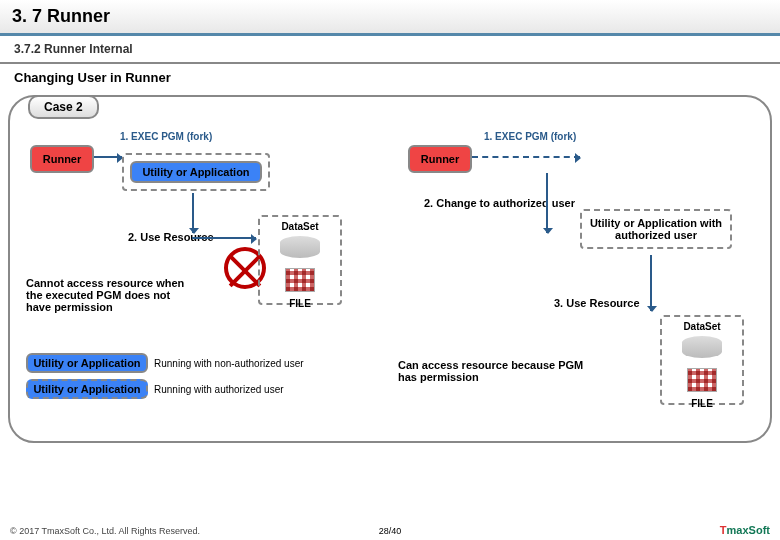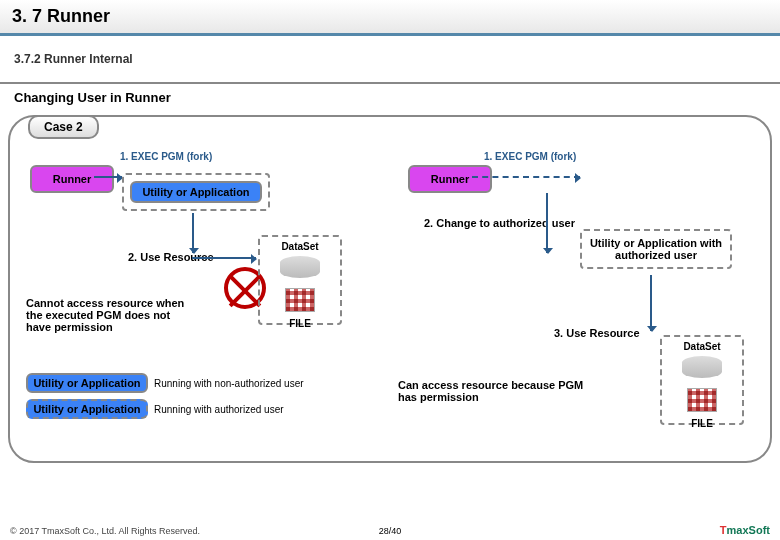--- a/index.html
+++ b/index.html
@@ -1,44 +1,44 @@
 <!DOCTYPE html>
 <html><head>
 <meta charset="utf-8">
 <style>
   * { margin: 0; padding: 0; box-sizing: border-box; }
   body { font-family: Arial, sans-serif; width: 780px; height: 540px; background: #fff; position: relative; overflow: hidden; }
 
   .title-bar { background: linear-gradient(#fff,#e8e8e8); border-bottom: 3px solid #5588aa; padding: 6px 12px; font-size: 18px; font-weight: bold; }
-  .subtitle-bar { background: #fff; border-bottom: 2px solid #888; padding: 16px 14px; font-size: 12px; font-weight: bold; color: #333; }
+  .subtitle-bar { background: #fff; border-bottom: 2px solid #888; padding: 6px 14px; font-size: 12px; font-weight: bold; color: #333; }
   .change-label { padding: 6px 14px; font-size: 13px; font-weight: bold; }
 
   .case-frame { margin: 4px 8px 0 8px; border: 2px solid #888; border-radius: 26px; height: 348px; position: relative; }
   .case-tab { position: absolute; top: -2px; left: 18px; background: linear-gradient(#fff,#ddd); border: 2px solid #888; border-radius: 10px; padding: 3px 14px; font-size: 12px; font-weight: bold; }
 
-  .runner-box { position: absolute; border: 2px solid #888; border-radius: 6px; width: 84px; height: 28px; display:flex;align-items:center;justify-content:center; font-size: 11px; font-weight:bold;background:#d946ef;}
+  .runner-box { position: absolute; border: 2px solid #888; border-radius: 6px; width: 64px; height: 28px; display:flex;align-items:center;justify-content:center; font-size: 11px; font-weight:bold;background:#ef4444;}
   .runner1 { top: 48px; left: 20px; }
   .runner2 { top: 48px; left: 398px; }
 
   .util-box { position: absolute; border: 2px solid #888; border-radius: 6px; width: 132px; height: 22px; display:flex;align-items:center;justify-content:center;font-size:11px;font-weight:bold;background:#3b82f6;}
   .util-dashed { border:2px dashed #888; padding:6px; border-radius:4px; position:absolute; }
   .util-wrap1 { top: 56px; left: 112px; }
 
   .fork { position:absolute; font-size:10px; font-weight:bold; color:#2a5a8a; }
   .fork1 { top:34px; left:110px;}
   .fork2 { top:34px; left:474px;}
   .arrow-h { position:absolute; height:0; border-top:2px solid #2a5a8a;}
   .arrow-d { position:absolute; height:0; border-top:2px dashed #2a5a8a;}
   .arrow-v { position:absolute; width:0; border-left:2px solid #2a5a8a;}
   .arrow-head-r::after{content:"";position:absolute;right:-6px;top:-5px;border:5px solid transparent;border-left:6px solid #2a5a8a;}
   .arrow-head-d::after{content:"";position:absolute;bottom:-6px;left:-5px;border:5px solid transparent;border-top:6px solid #2a5a8a;}
 
   .useres { position:absolute; font-size:11px; font-weight:bold; text-align:center;}
   .useres1{ top:134px; left:118px;}
-  .useres3{ top:210px; left:544px;}
+  .useres3{ top:200px; left:544px;}
   .chglabel{ top:100px; left:414px;}
 
   .dataset { position:absolute; border:2px dashed #888; border-radius:4px;font-size:10px;font-weight:bold;text-align:center;}
   .ds1 { top:118px; left:248px; width:84px;height:90px;padding:4px;}
   .ds2 { top:218px; left:650px; width:84px;height:90px;padding:4px;}
 
   .cyl{display:inline-block;width:40px;height:22px;background:linear-gradient(#ddd,#bbb);border-radius:50%/30%;margin:4px auto;display:block;}
 
   .gridicon{width:30px;height:24px;background:repeating-linear-gradient(90deg,#c66,#c66 4px,#fff 4px,#fff 8px),repeating-linear-gradient(0deg,#c66,#c66 4px,#fff 4px,#fff 8px);background-blend-mode:multiply;display:inline-block;border:1px solid #aaa;margin-top:6px;}
   .filelabel{font-size:10px;font-weight:bold;margin-top:4px;display:block;}

